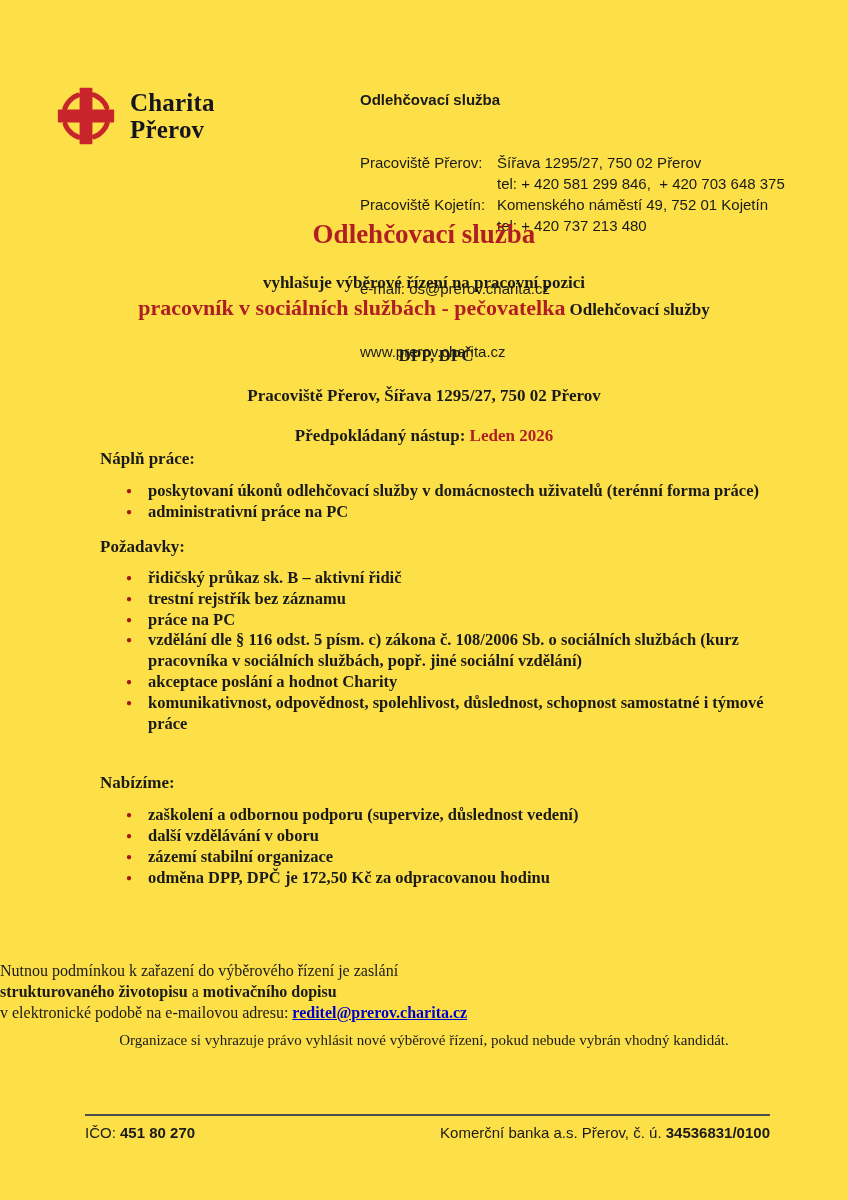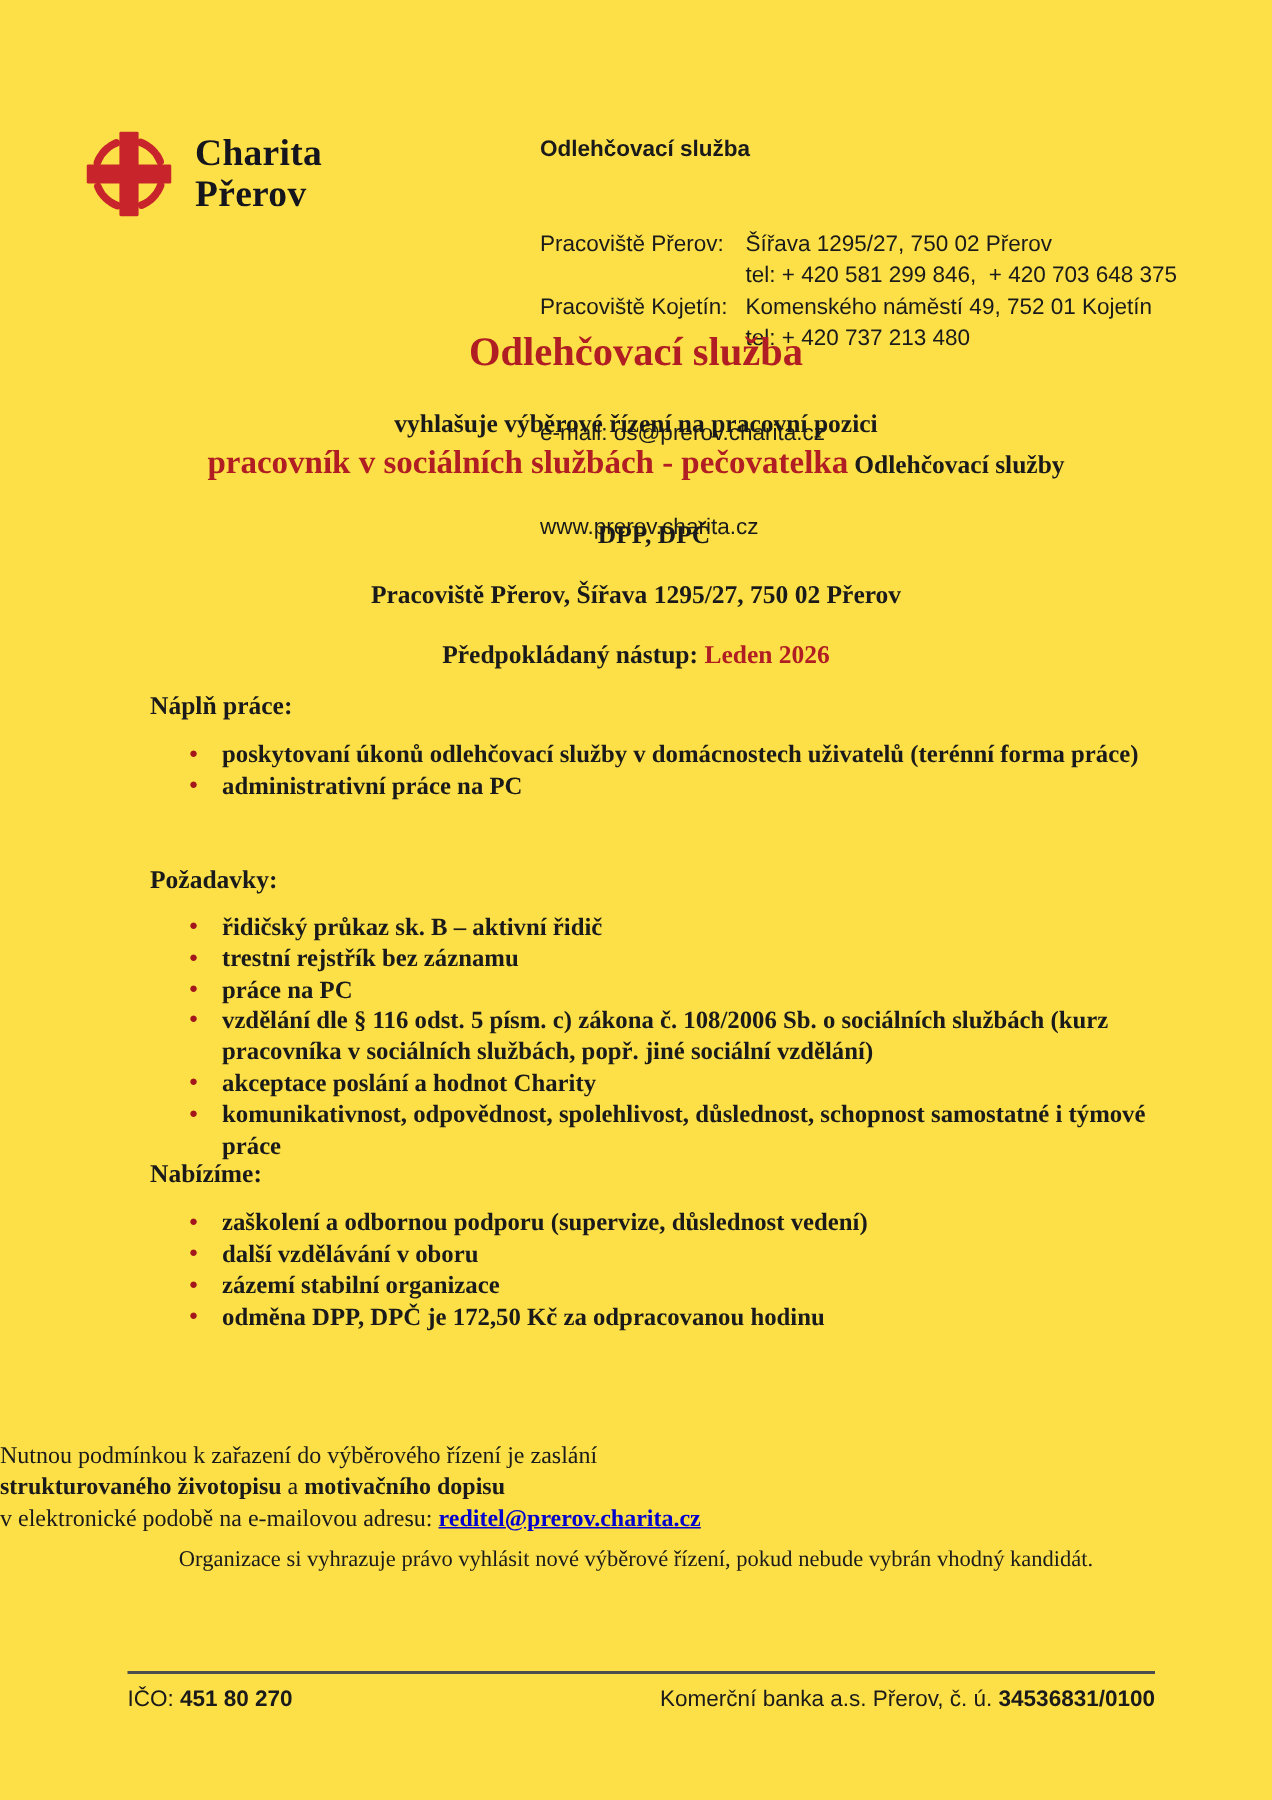--- a/index.html
+++ b/index.html
@@ -39,22 +39,22 @@
   .pos-line  { line-height:28px; margin-bottom:21px; }
   .pos-red   { font-size:22px; font-weight:bold; color:#b01e23; }
   .pos-suffix{ font-size:17px; font-weight:bold; color:#1a1a1a; }
   .contract  { font-size:17px; font-weight:bold; line-height:22px; margin-bottom:18px;margin-left:24px; }
   .workplace { font-size:17px; font-weight:bold; line-height:22px; margin-bottom:18px; }
   .start     { font-size:17px; font-weight:bold; line-height:22px; }
   .start .val{ color:#b01e23;text-align:right; }
 
   
   .section { position:absolute; left:100px; right:58px; }
-  .sec-napln    { top:460px; }
-  .sec-pozadavky{ top:576px; }
+  .sec-napln    { top:448px; }
+  .sec-pozadavky{ top:536px; }
   .sec-nabizime { top:772px; }
   .sec-h { font-size:17px; font-weight:bold; line-height:22px; margin-bottom:10px; }
   ul.bullets { list-style:none; }
   ul.bullets li { display:flex; align-items:flex-start; font-size:16.5px; font-weight:bold; line-height:21px; }
   .blt { flex:0 0 22px; margin-left:26px; color:#a3161b; font-size:10px; line-height:21px; }
   .sec-pozadavky ul.bullets li { line-height:20.8px; }
   .sec-pozadavky .blt { line-height:20.8px; }
 
   
   .apply { position:absolute; left:0; right:0; top:960px; text-align:left; font-size:16px; line-height:21px; }

